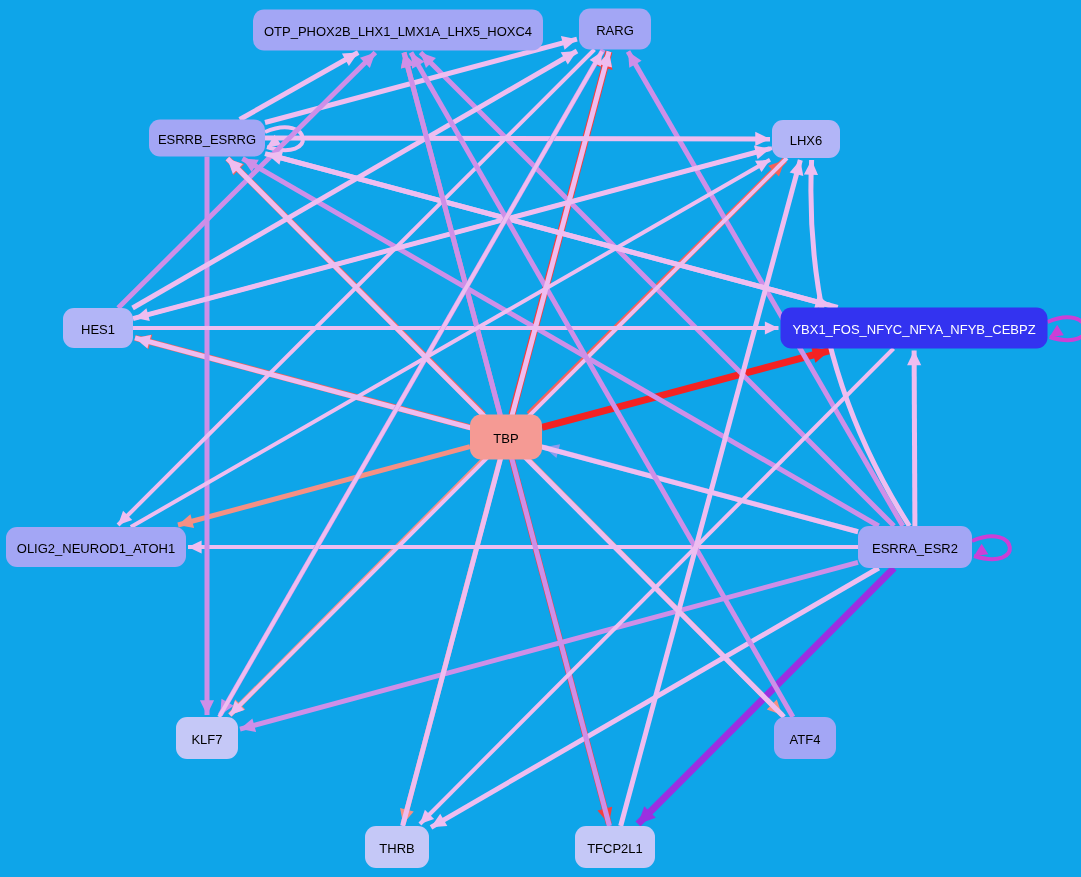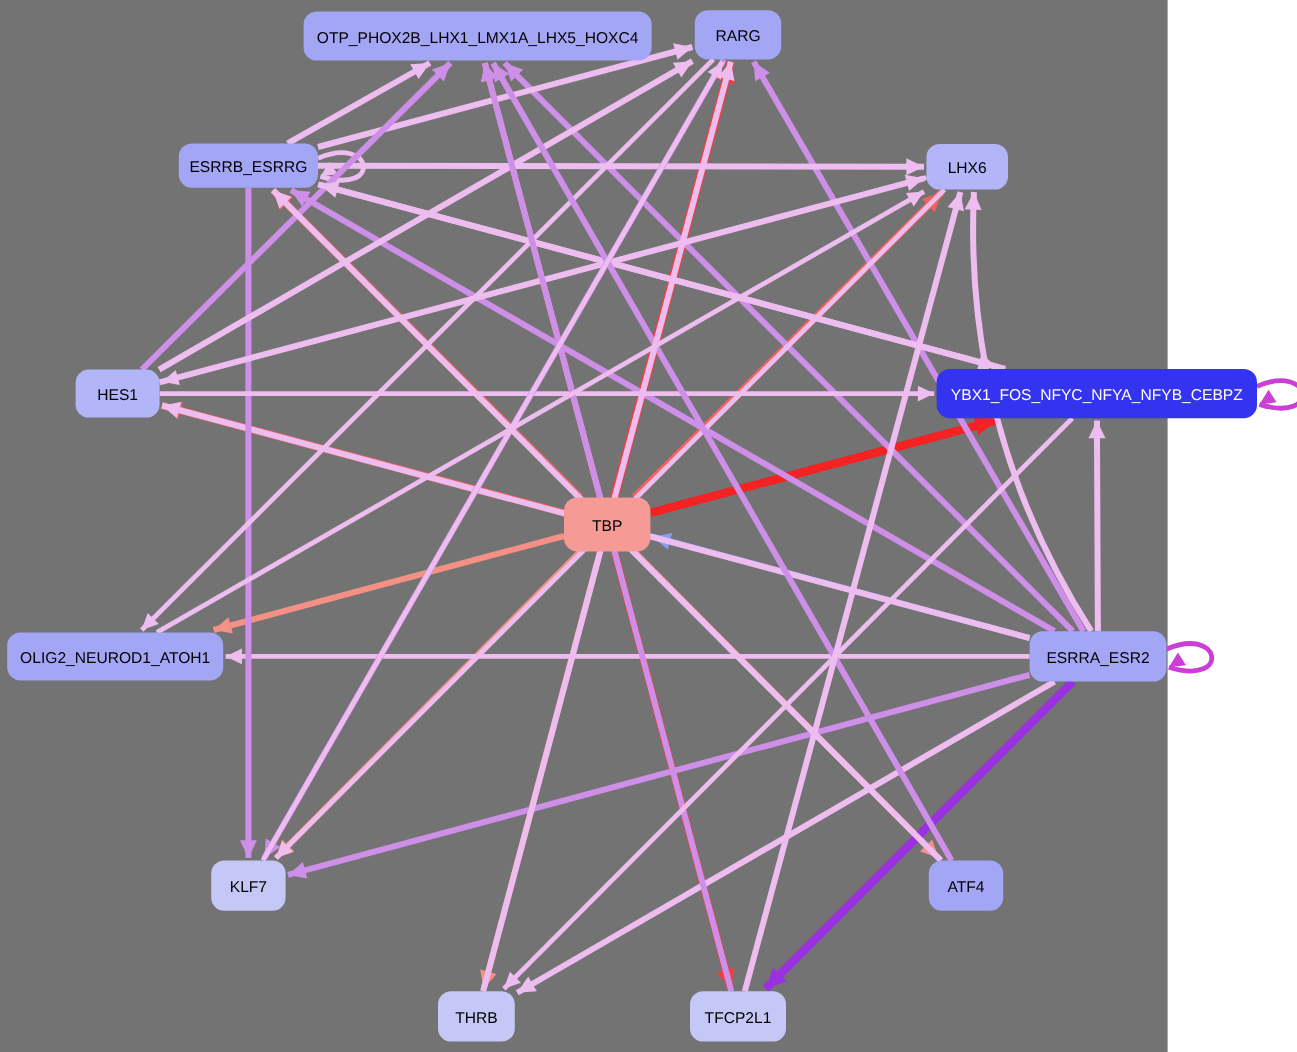--- a/index.html
+++ b/index.html
@@ -8,23 +8,23 @@
     background: #ffffff;
   }
   body {
     width: 1081px;
     height: 877px;
     font-family: "Liberation Sans", sans-serif;
     overflow: hidden;
   }
   #graph-root {
     position: relative;
-    width: 973px;
+    width: 1081px;
     height: 877px;
-    background: #737373;
+    background: #0ea5e9;
   }
   svg#network-svg {
     display: block;
     width: 1081px;
     height: 877px;
   }
   .node-label {
     font-family: "Liberation Sans", sans-serif;
     font-size: 13px;
     text-anchor: middle;

